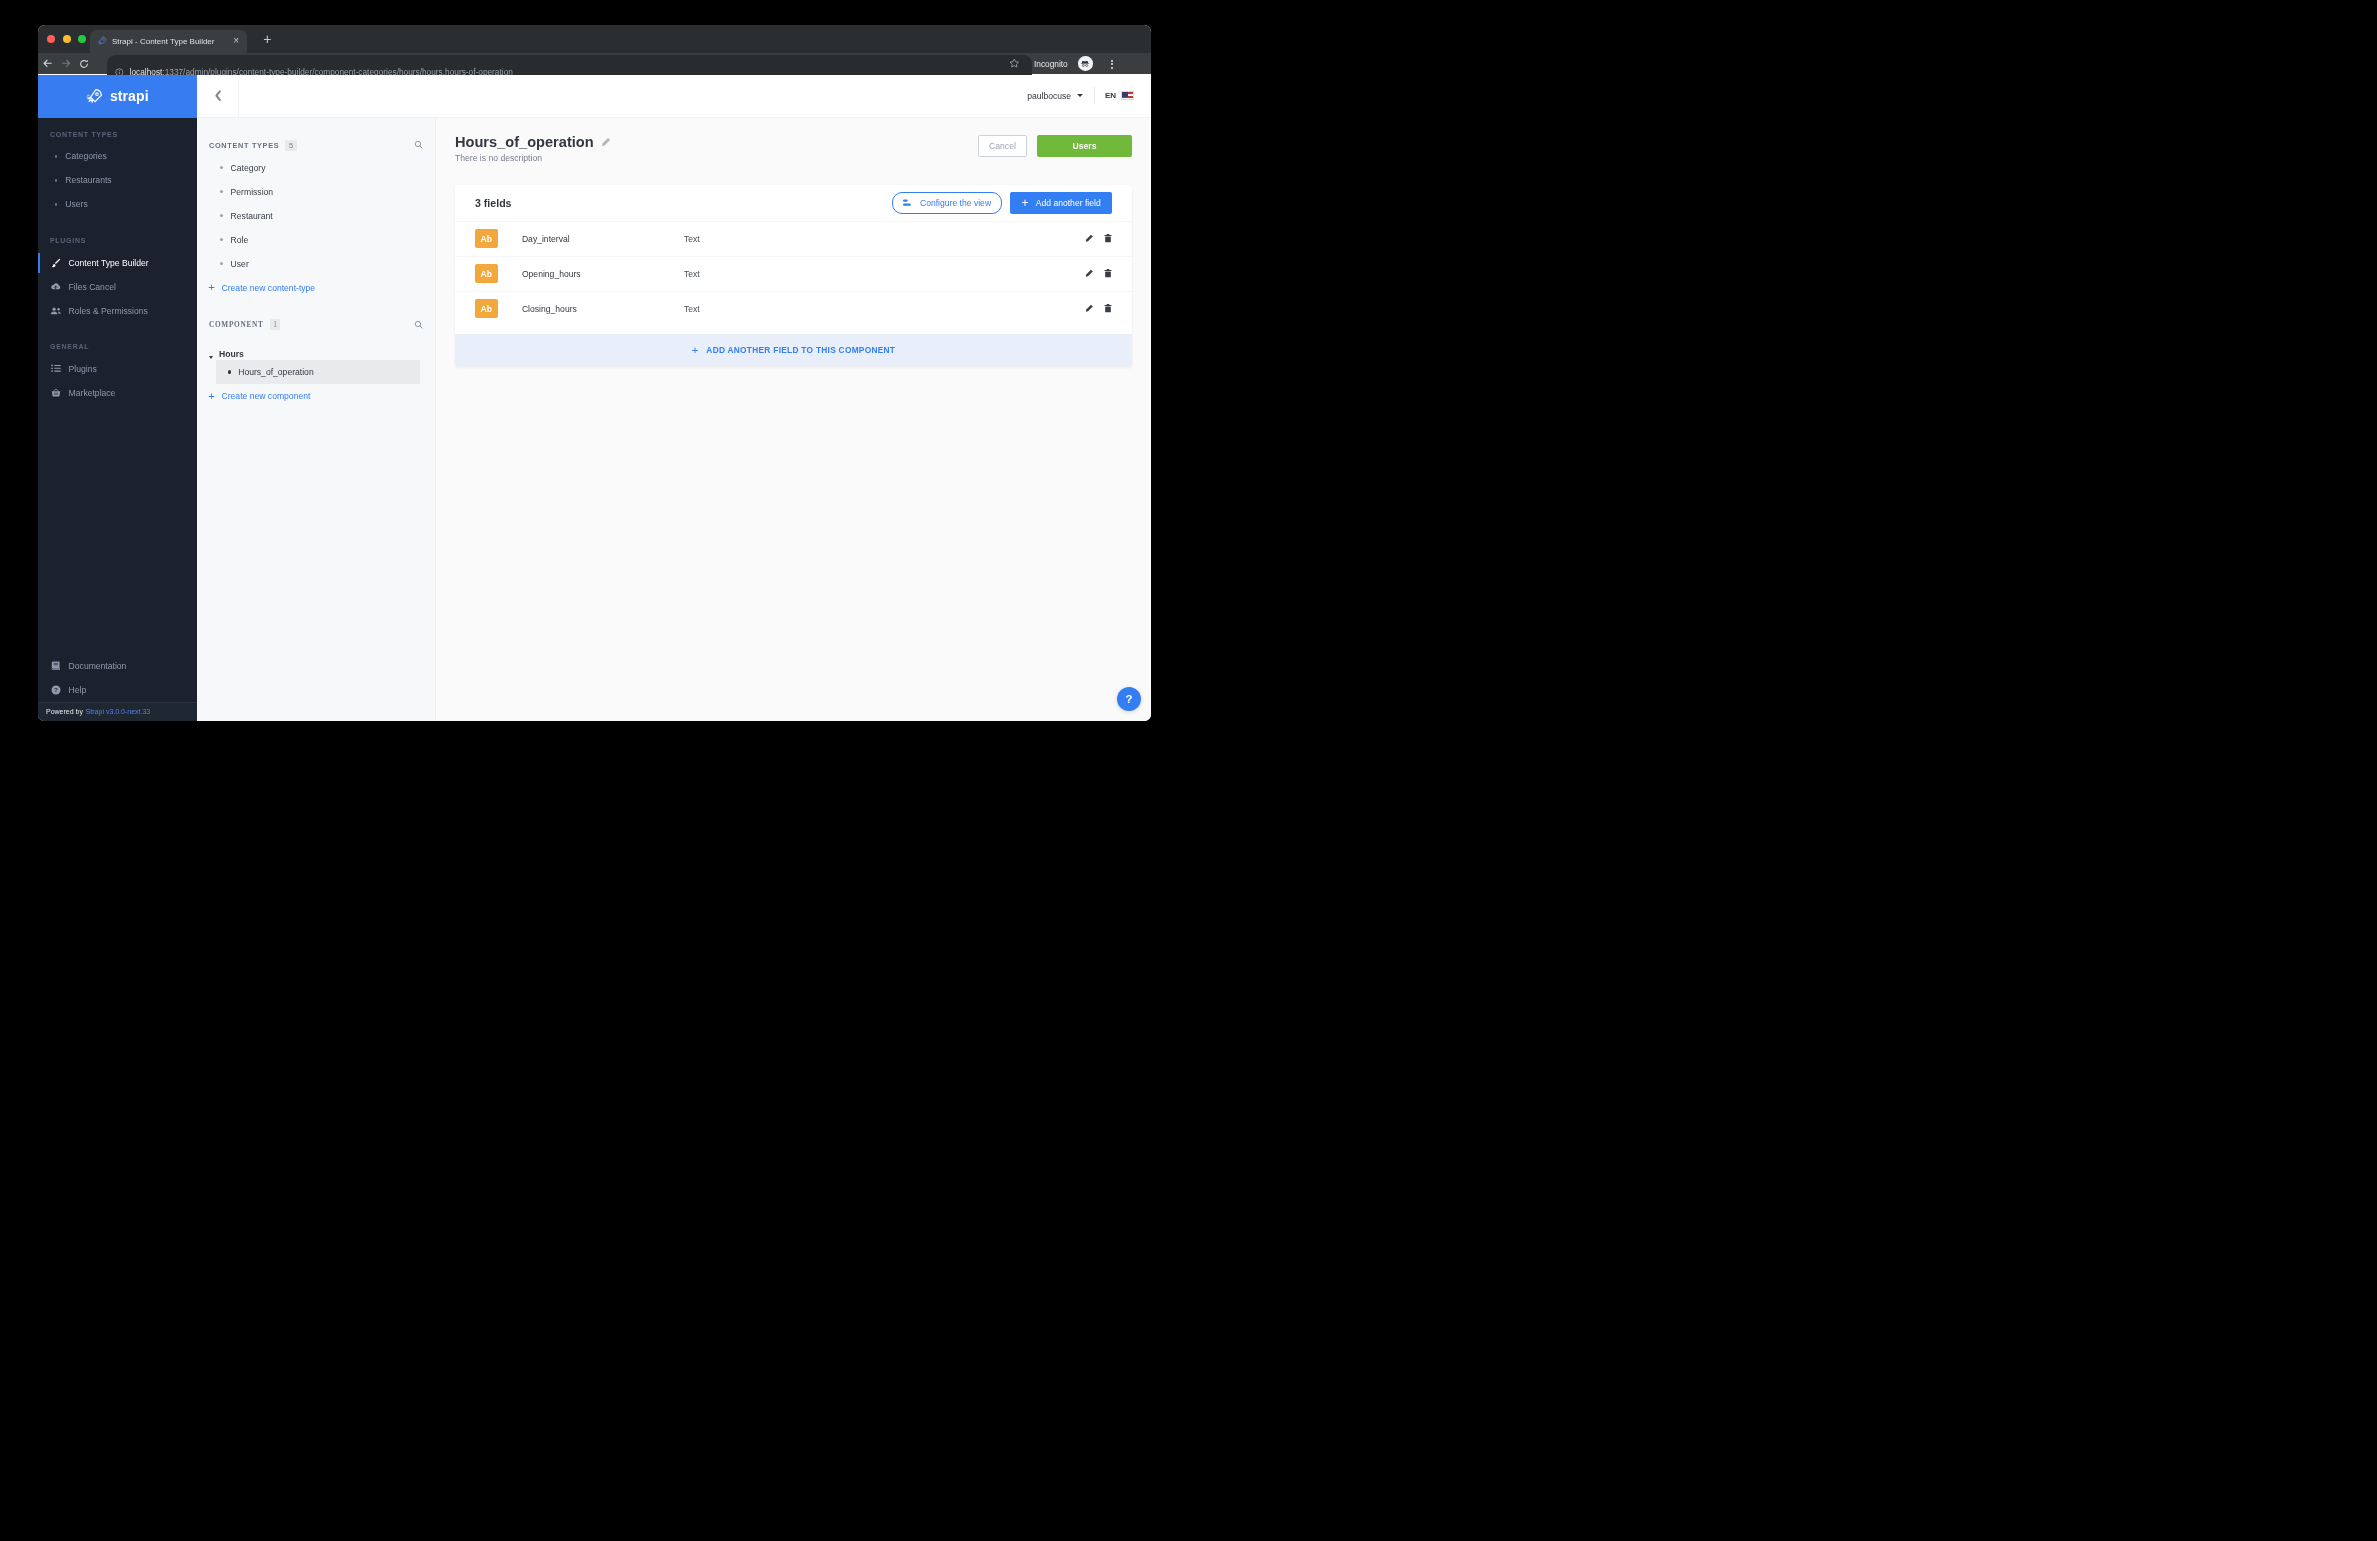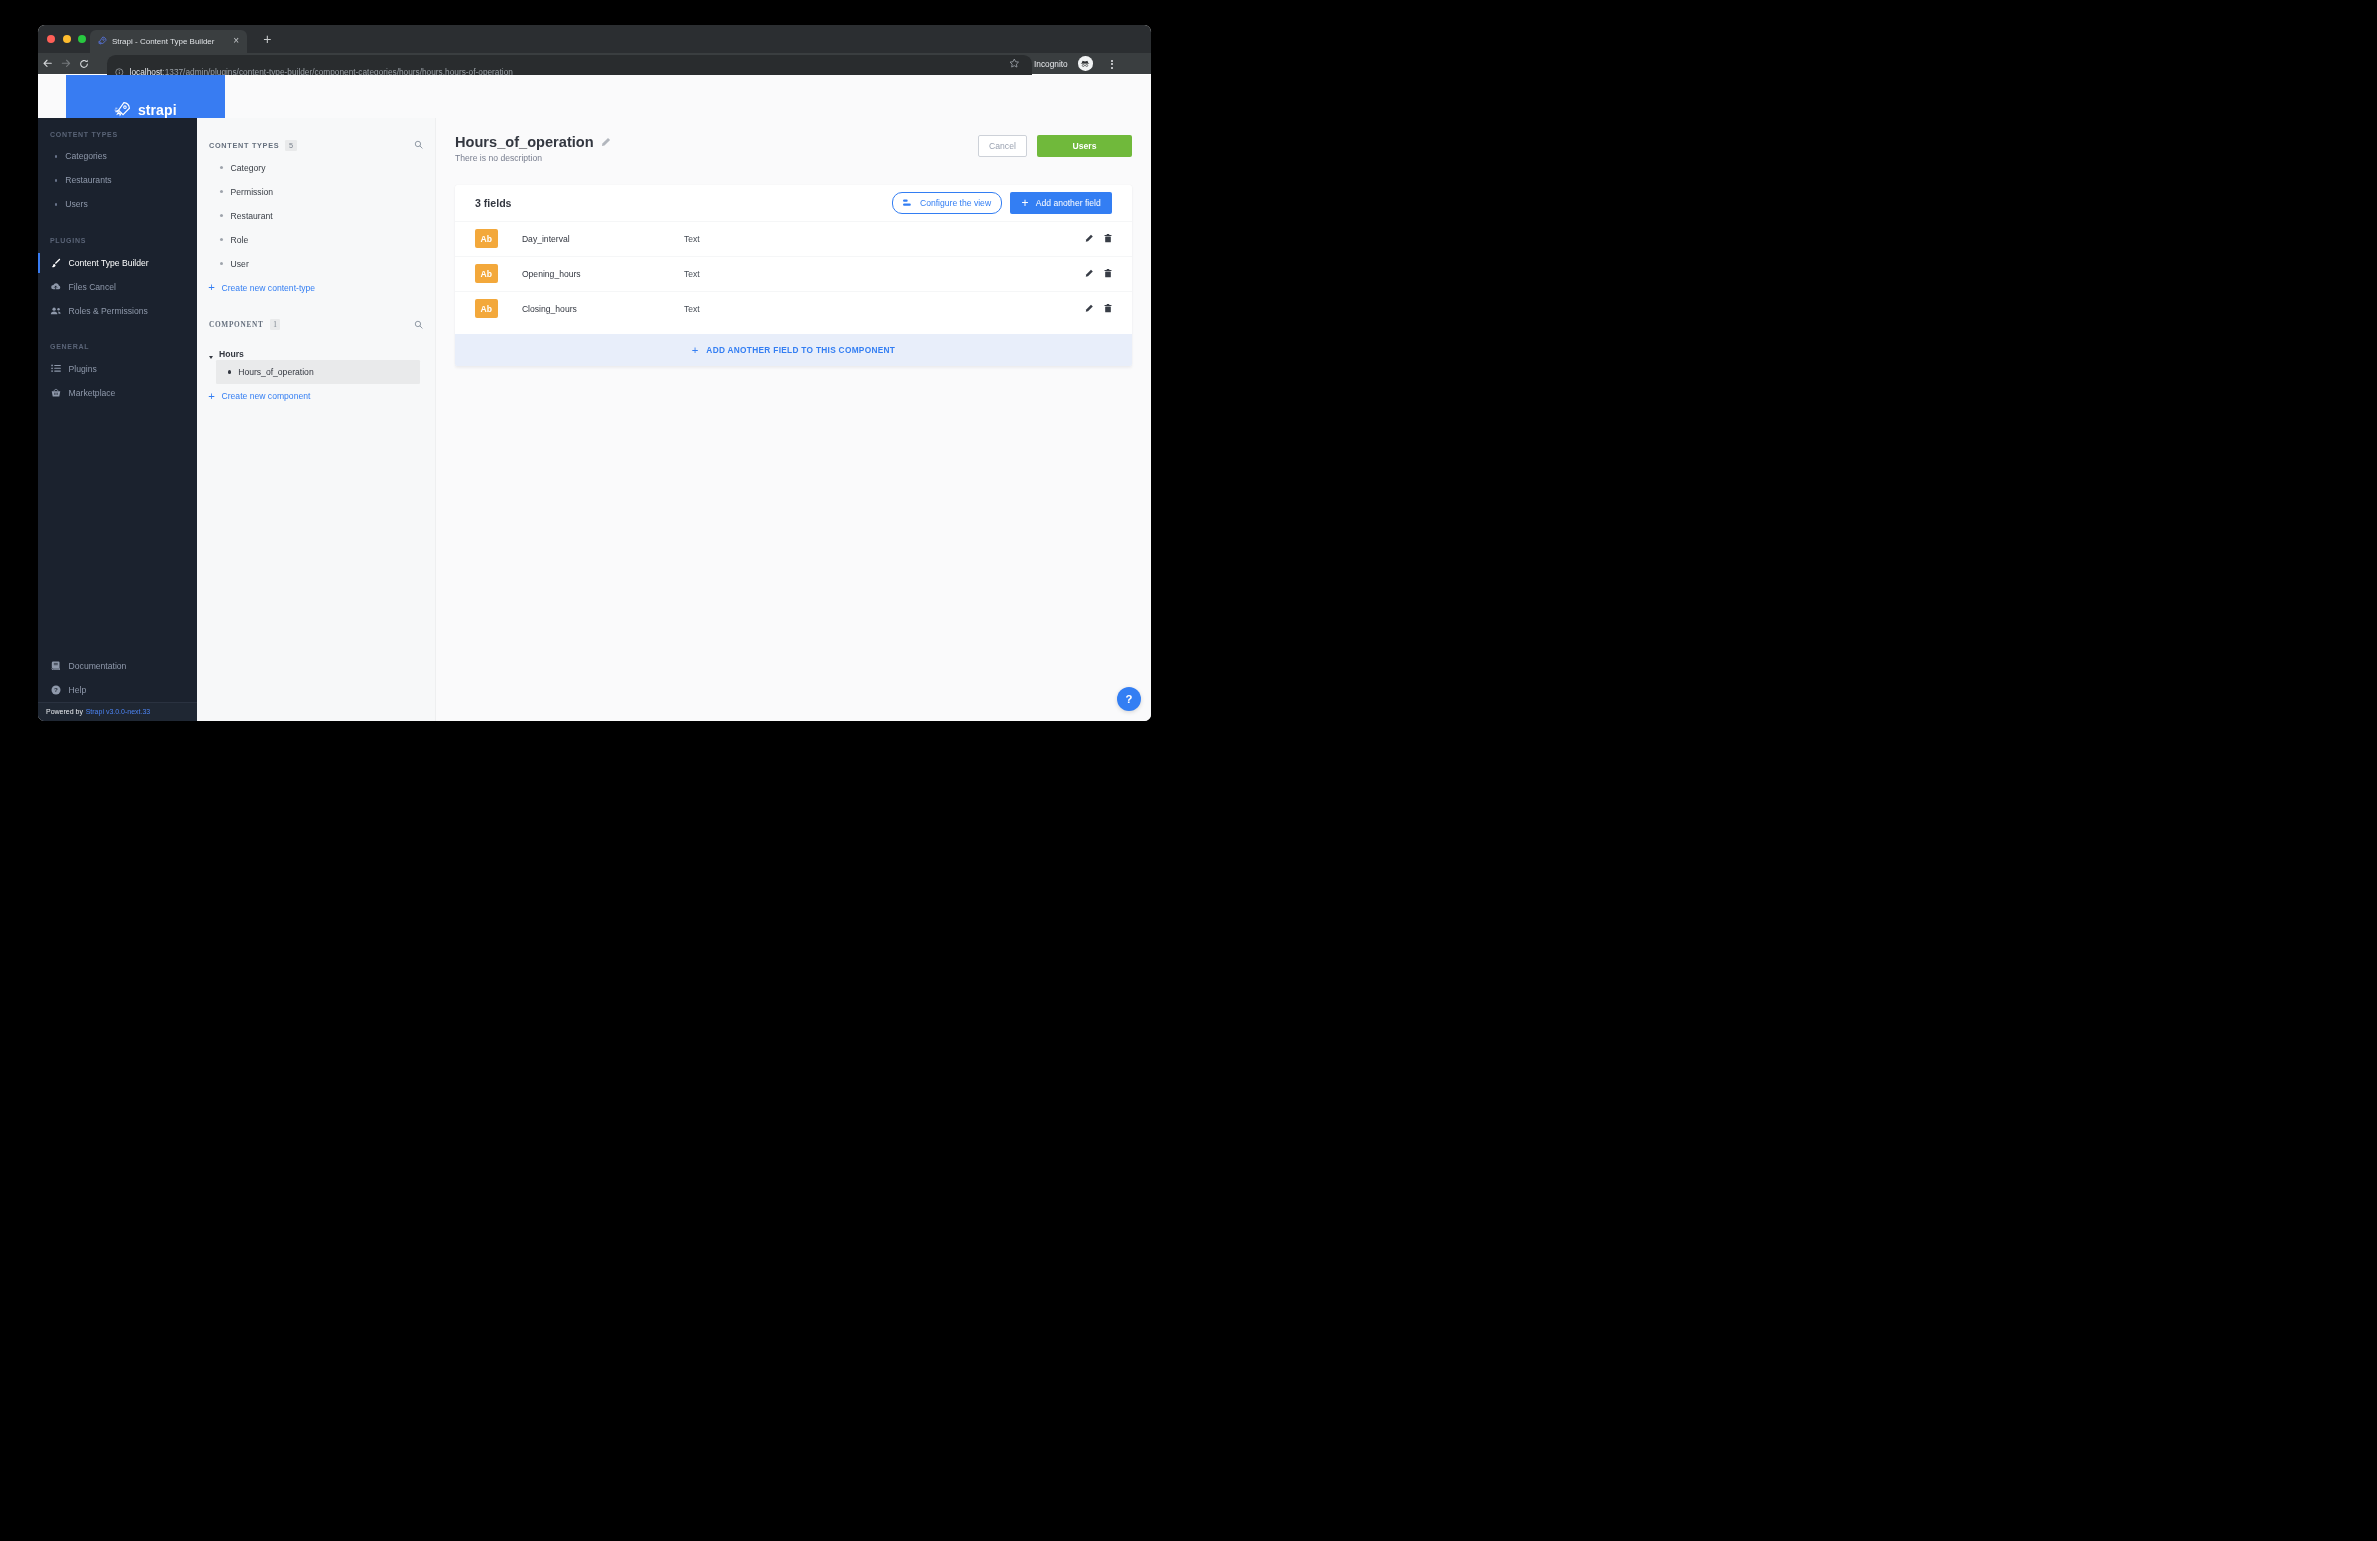--- a/index.html
+++ b/index.html
@@ -23,21 +23,21 @@
   .url { font-size:8.3px; color:#9AA0A6; white-space:nowrap; overflow:hidden; }
   .url b { color:#E8EAED; font-weight:400; }
   .star { position:absolute; left:971px; top:5.3px; color:#9AA0A6; }
   .incog-label { position:absolute; left:996px; top:6px; color:#E8EAED; font-size:8.3px; }
   .incog-badge { position:absolute; left:1040px; top:3.3px; width:14.6px; height:14.6px; border-radius:50%; background:#F1F3F4; display:flex; align-items:center; justify-content:center; }
   .dots { position:absolute; left:1069px; top:5.3px; display:flex; flex-direction:column; gap:1.7px; padding:1.3px 4px; }
   .dots i { width:2px; height:2px; border-radius:50%; background:#E8EAED; }
 
   
   .app { position:absolute; left:0; top:50px; right:0; bottom:0; background:#FAFAFB; }
-  .logo { position:absolute; left:0; top:0; width:159px; height:43px; background:#387CF2; display:flex; align-items:flex-end; justify-content:center; gap:6.6px;margin-left:28px; }
+  .logo { position:absolute; left:0; top:0; width:159px; height:43px; background:#387CF2; display:flex; align-items:center; justify-content:center; gap:6.6px; }
   .logo .word { color:#fff; font-size:14px; font-weight:700; letter-spacing:0.1px; }
   .appheader { position:absolute; left:159px; right:0; top:0; height:43px; background:#fff; border-bottom:0.7px solid #F0F1F2; }
   .backbtn { position:absolute; left:0; top:0; width:42px; height:42px; display:flex; align-items:center; justify-content:center; color:#7E828B; border-right:0.7px solid #F4F4F5; }
   .hdr-right { position:absolute; right:0; top:0; height:42px; display:flex; align-items:center; padding-right:17px; gap:10.6px; }
   .username { font-size:8.6px; color:#333740; font-weight:500; display:flex; align-items:center; gap:6px; }
   .caret { width:0; height:0; border-left:3px solid transparent; border-right:3px solid transparent; border-top:3.3px solid #333740; }
   .vsep { width:0.7px; height:17px; background:#E9EAEC; }
   .locale { font-size:8px; color:#333740; font-weight:700; display:flex; align-items:center; gap:5.3px; }
   .flag { position:relative; width:12.6px; height:8.6px; background:repeating-linear-gradient(180deg,#B8392E 0 0.7px,#B8392E 0.7px,#F4F5F6 0.7px 1.3px); border:0.3px solid #D8DADC; }
   .flag i { position:absolute; left:0; top:0; width:6px; height:4.6px; background:#3C3B6E; }
@@ -180,20 +180,40 @@
         <svg width="17" height="17" viewBox="0 0 16 16">
             <path d="M9.3 1.6c2.9.3 4.9 2.3 5.2 5.2l-6 6-4.2-4.2z" fill="none" stroke="#fff" stroke-width="1.1"></path>
             <circle cx="10.3" cy="5.8" r="1.2" fill="none" stroke="#fff" stroke-width="1"></circle>
             <path d="M4.4 8.4 2.2 9.7l2 .5-1 2 2-1 .5 2 1.3-2.2" stroke="#fff" stroke-width="1" fill="none"></path>
             <path d="M1.2 6.8h2M.6 8.6h1.8M1.4 10.3h1.2" stroke="#fff" stroke-width=".7"></path>
           </svg>
       </span>
       <span class="word">strapi</span>
     </div>
 
+    <div class="appheader">
+      <div class="backbtn">
+        <svg width="7.3" height="11.3" viewBox="0 0 10 16">
+            <path d="M8 2 3.2 8 8 14" stroke="currentColor" stroke-width="2.8" fill="none" stroke-linecap="round" stroke-linejoin="round"></path>
+          </svg>
+      </div>
+      <div class="hdr-right">
+        <span class="username">
+          <span>paulbocuse</span>
+          <span class="caret"></span>
+        </span>
+        <span class="vsep"></span>
+        <span class="locale">
+          <span>EN</span>
+          <span class="flag">
+              <i></i>
+            </span>
+        </span>
+      </div>
+    </div>
 
     <div class="dsidebar">
       <div class="nav-label">CONTENT TYPES</div>
       <div class="nav-item">
           <span class="dot"></span>
           <span>Categories</span>
         </div>
       <div class="nav-item">
           <span class="dot"></span>
           <span>Restaurants</span>

